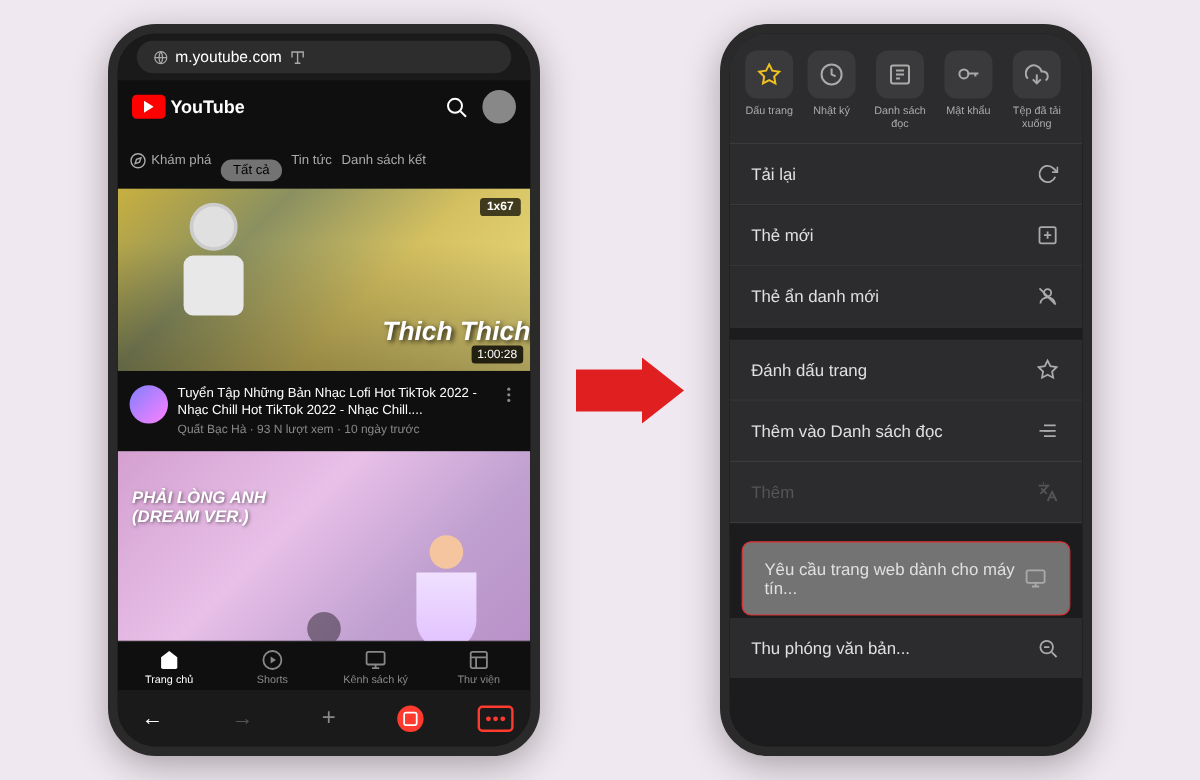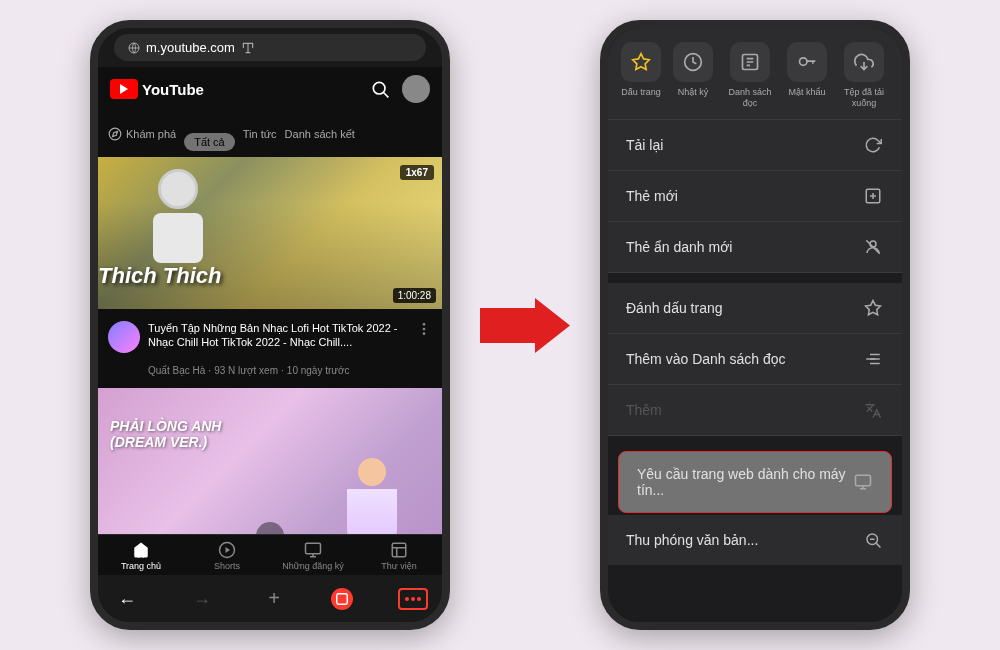--- a/index.html
+++ b/index.html
@@ -159,21 +159,21 @@
       width: 50px;
       height: 50px;
       background: #e8e8e8;
       border-radius: 8px;
       margin: 4px auto 0;
     }
     .video-title-overlay {
       position: absolute;
       bottom: 20px;
       left: 0; right: 0;
-      text-align: left;
+      text-align: right;
       color: white;
       font-size: 22px;
       font-weight: 900;
       font-style: italic;
       text-shadow: 2px 2px 4px rgba(0,0,0,0.8);
       z-index: 2;
     }
     .duration-badge {
       position: absolute;
       bottom: 6px;
@@ -213,21 +213,21 @@
       flex: 1;
     }
     .video-title-text {
       color: #fff;
       font-size: 11px;
       line-height: 1.3;
     }
     .video-meta {
       color: #888;
       font-size: 10px;
-      margin-top: 15px;
+      margin-top: 3px;
     }
     .video-thumb-2 {
       width: 100%;
       height: 170px;
       background: linear-gradient(135deg, #d4a0d0 0%, #e8c0e8 40%, #c0a0d0 70%, #b890c8 100%);
       position: relative;
       display: flex;
       align-items: center;
       justify-content: center;
       overflow: hidden;
@@ -543,21 +543,21 @@
         <span class="nav-label">Shorts</span>
       </div>
       <div class="nav-item">
         <div class="nav-icon">
           <svg width="20" height="18" viewBox="0 0 24 24" fill="none" stroke="#888" stroke-width="2">
               <rect x="2" y="3" width="20" height="14" rx="2"></rect>
               <line x1="8" y1="21" x2="16" y2="21"></line>
               <line x1="12" y1="17" x2="12" y2="21"></line>
             </svg>
         </div>
-        <span class="nav-label">Những đăng ký</span>
+        <span class="nav-label">Kênh sách ký</span>
       </div>
       <div class="nav-item">
         <div class="nav-icon">
           <svg width="20" height="18" viewBox="0 0 24 24" fill="none" stroke="#888" stroke-width="2">
               <rect x="3" y="3" width="18" height="18" rx="2"></rect>
               <line x1="3" y1="9" x2="21" y2="9"></line>
               <line x1="9" y1="21" x2="9" y2="9"></line>
             </svg>
         </div>
         <span class="nav-label">Thư viện</span>

